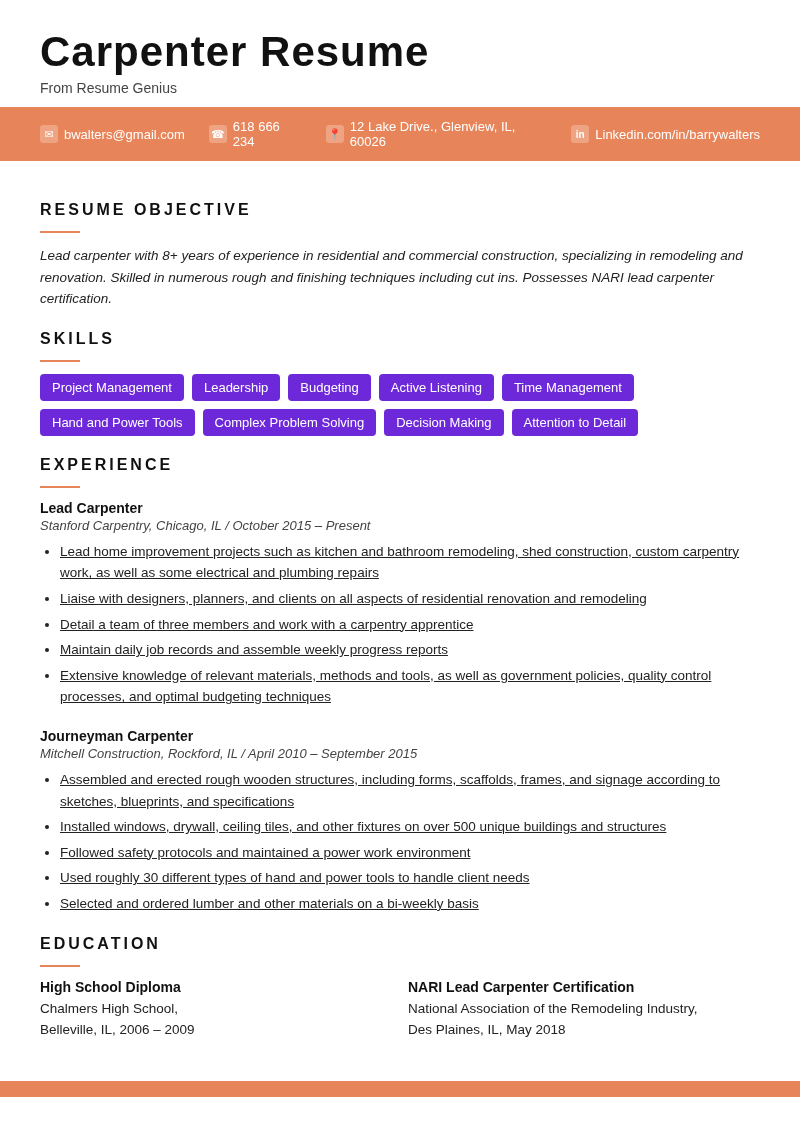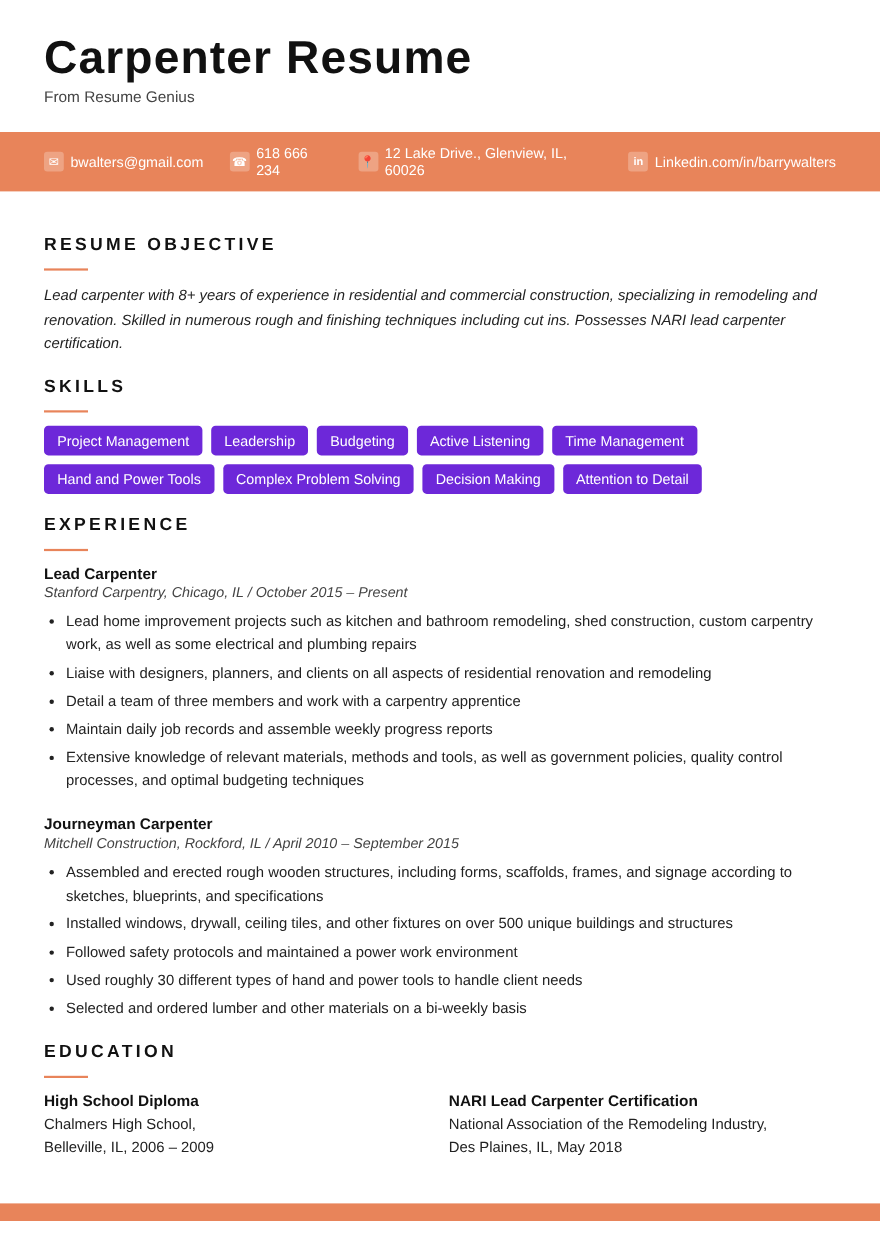--- a/index.html
+++ b/index.html
@@ -5,21 +5,21 @@
     * { margin: 0; padding: 0; box-sizing: border-box; }
     body {
       font-family: Arial, sans-serif;
       background: #fff;
       color: #222;
       width: 800px;
       min-height: 1132px;
     }
 
     .header-section {
-      padding: 28px 40px 24px 40px;
+      padding: 28px 40px 11px 40px;
     }
 
     .resume-title {
       font-size: 42px;
       font-weight: 900;
       color: #111;
       letter-spacing: 1px;
     }
 
     .resume-subtitle {
@@ -115,20 +115,21 @@
 
     .job-meta {
       font-size: 13px;
       font-style: italic;
       color: #444;
       margin-bottom: 8px;
     }
 
     .job-bullets {
       padding-left: 20px;
+      text-decoration: underline;
     }
 
     .job-bullets li {
       font-size: 13.5px;
       line-height: 1.6;
       color: #222;
       margin-bottom: 4px;
     }
 
     .education-grid {

